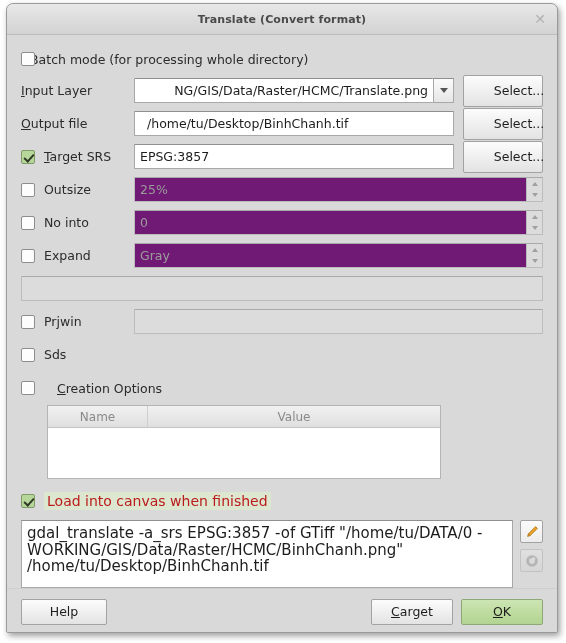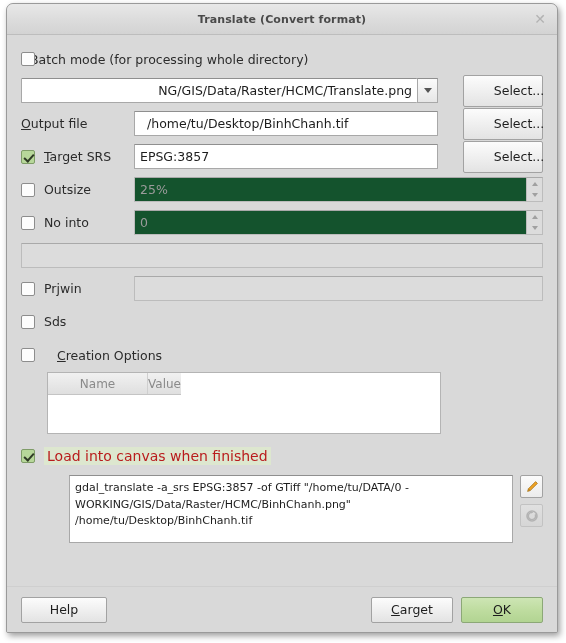--- a/index.html
+++ b/index.html
@@ -128,21 +128,21 @@
     font-size: 12.5px;
     color: #1d1d1d;
     padding: 0 5px;
     display: flex;
     align-items: center;
     overflow: hidden;
     white-space: nowrap;
     border-radius: 1px;
   }
   .input.disabled {
-    background: #14532d;
+    background: #701a75;
     color: #9b9b9b;
     border-color: #bcbcbc;
     border-top-color: #a9a9a9;
   }
   .input.empty-disabled {
     background: #dcdcdc;
     border-color: #bcbcbc;
     border-top-color: #a9a9a9;
   }
 
@@ -236,21 +236,21 @@
     border-color: #c1c1c1;
     cursor: default;
   }
   .btn.green {
     background: linear-gradient(to bottom, #cde5b4 0%, #bedc9f 52%, #b2d492 100%);
     border-color: #8ca877;
   }
   .btn .mn { text-decoration: underline; }
   .btn-select {
     width: 80px; height: 32px;
-    margin-left: 25px;
+    margin-left: 9px;
     flex: 0 0 80px;
     padding-left: 32px;
   }
 
   
   .co-label-row {
     display: flex;
     align-items: center;
     height: 28px;
     padding-top: 3px;
@@ -258,26 +258,26 @@
   .co-label-row .cb { margin-right: 22px; }
 
   .co-area {
     display: flex;
     align-items: flex-start;
     margin-top: 3px;
   }
   .table {
     width: 394px;
     flex: 0 0 394px;
-    height: 62px;
+    height: 74px;
     box-sizing: border-box;
     border: 1px solid #b4b4b4;
     background: #ffffff;
     display: flex;
-    flex-direction: row;
+    flex-direction: column;
     margin-left: 26px;
   }
   .thead {
     display: flex;
     height: 21px;
     flex: 0 0 21px;
     background: linear-gradient(to bottom, #f1f1f1, #dfdfdf);
     border-bottom: 1px solid #c4c4c4;
   }
   .th {
@@ -320,28 +320,27 @@
     align-items: flex-start;
     margin-top: 6px;
   }
   .cmd-box {
     flex: 1 1 auto;
     height: 68px;
     box-sizing: border-box;
     border: 1px solid #a8a8a8;
     border-top-color: #8f8f8f;
     background: #ffffff;
-    font-size: 11px;
+    font-size: 15px;
     color: #1d1d1d;
     padding: 4px 5px;
     line-height: 16.5px;
     overflow: hidden;
     white-space: pre-wrap;
     word-break: break-word;
-    margin-left: 48px;
   }
   .cmd-side {
     margin-left: 7px;
     display: flex;
     flex-direction: column;
     gap: 6px;
   }
   .icon-btn {
     width: 23px; height: 23px;
     box-sizing: border-box;
@@ -389,20 +388,23 @@
     <div class="dlg-body">
 
       <div class="row tight">
         <div style="width:113px;flex:0 0 113px;display:flex;align-items:center;">
           <div class="cb"></div>
         </div>
         <div class="lbl" style="margin-left:-104px;">Batch mode (for processing whole directory)</div>
       </div>
 
       <div class="row">
+        <div class="label-col">
+          <span class="lbl"><span class="mn">I</span><span>nput Layer</span></span>
+        </div>
         <div class="combo">
           <div class="input">NG/GIS/Data/Raster/HCMC/Translate.png</div>
           <div class="combo-arrow">
               <span class="tri-down"></span>
             </div>
         </div>
         <div class="btn btn-select">Select...</div>
       </div>
 
       <div class="row">
@@ -443,20 +445,33 @@
         </div>
         <div class="spin">
           <div class="input disabled">0</div>
           <div class="spin-btns">
             <span class="tri-up-s"></span>
             <span class="tri-down-s"></span>
           </div>
         </div>
       </div>
 
+      <div class="row">
+        <div class="label-col">
+          <div class="cb"></div>
+          <span class="lbl">Expand</span>
+        </div>
+        <div class="spin">
+          <div class="input disabled">Gray</div>
+          <div class="spin-btns">
+            <span class="tri-up-s"></span>
+            <span class="tri-down-s"></span>
+          </div>
+        </div>
+      </div>
 
       <div class="row">
         <div class="input empty-disabled" style="flex:1 1 auto;min-width:0;"></div>
       </div>
 
       <div class="row">
         <div class="label-col">
           <div class="cb"></div>
           <span class="lbl">Prjwin</span>
         </div>

